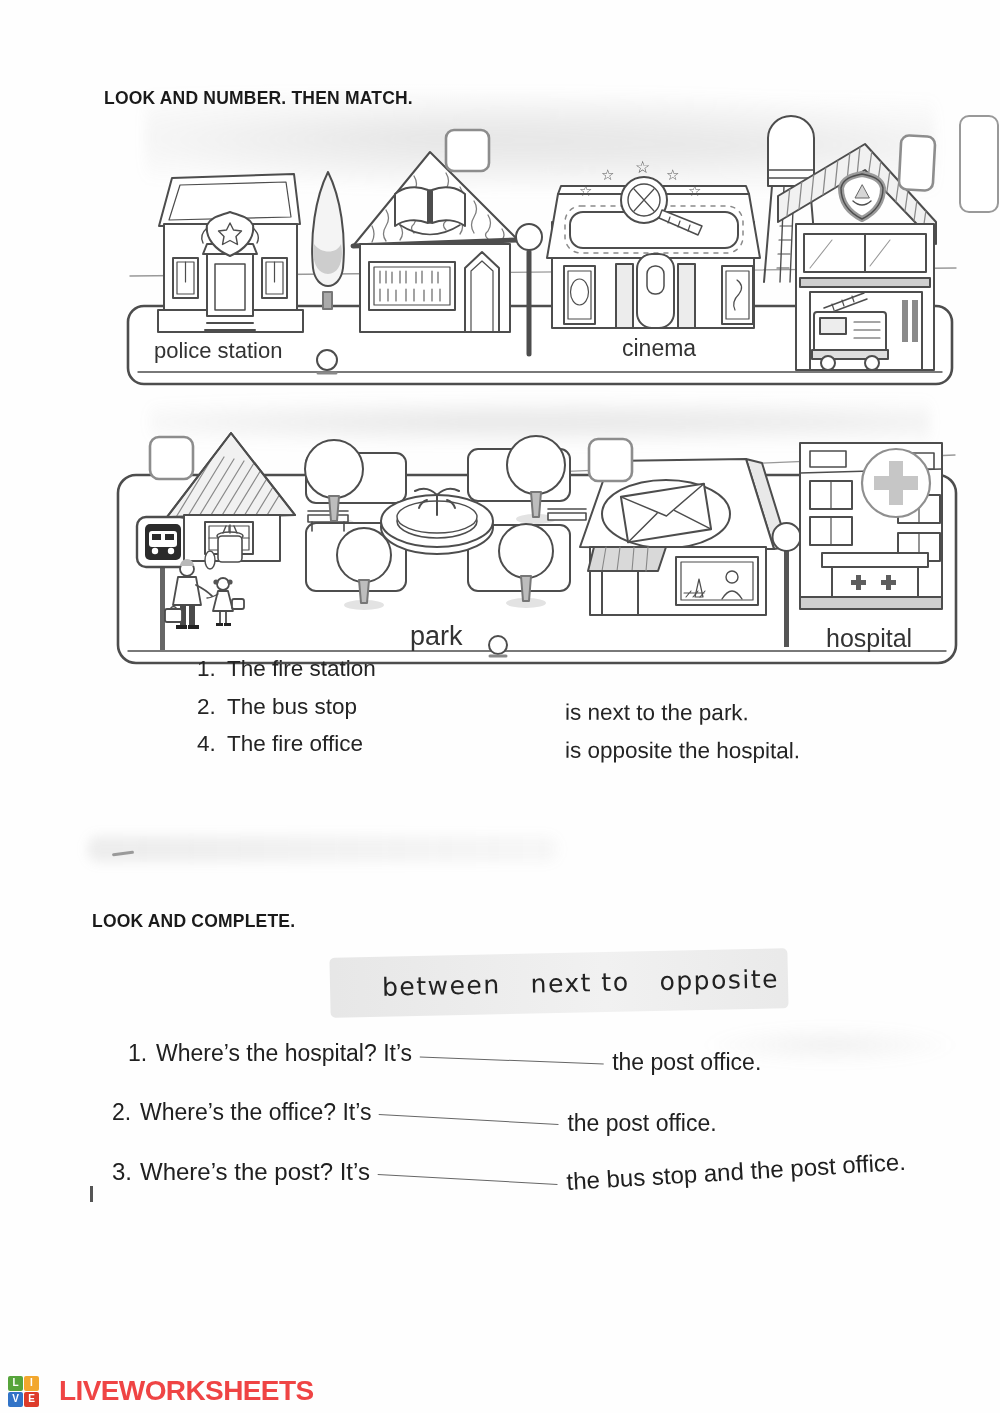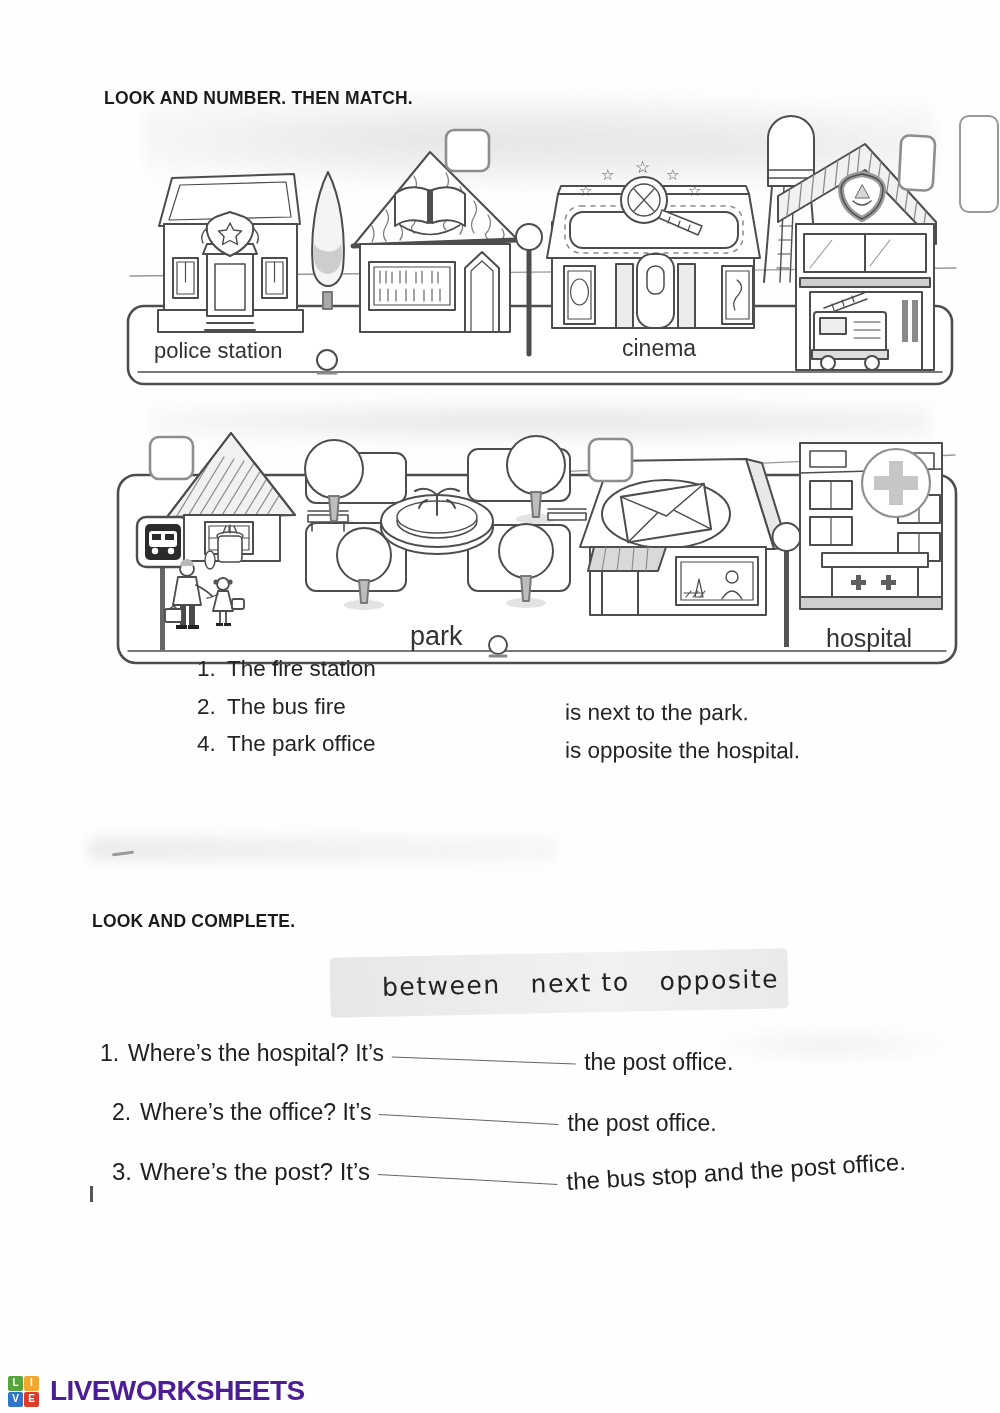--- a/index.html
+++ b/index.html
@@ -45,39 +45,39 @@
   #word-bank{
     position:absolute;left:330px;top:953px;width:458px;height:60px;
     display:flex;align-items:center;padding-left:52px;box-sizing:border-box;gap:30px;
     background:linear-gradient(90deg,rgba(110,110,110,.16),rgba(110,110,110,.09) 60%,rgba(110,110,110,.14));
     border-radius:5px;transform:rotate(-1.2deg);
   }
   #word-bank .word{font-family:"DejaVu Sans",sans-serif;font-size:25px;letter-spacing:1.5px;color:#222;}
 
   
   .q-row{position:absolute;white-space:nowrap;font-size:23px;color:#202020;}
-  #q1{left:100px;top:1040px;}
+  #q1{left:128px;top:1040px;}
   #q2{left:112px;top:1099px;}
   #q3{left:112px;top:1158px;font-size:24px;}
   .q-num{display:inline-block;min-width:28px;}
   .blank{display:inline-block;height:14px;border-bottom:1.7px solid #666;margin:0 8px;}
   #q1 .blank{width:184px;transform:rotate(2.2deg);}
   #q2 .blank{width:180px;transform:rotate(3.2deg);}
   #q3 .blank{width:180px;transform:rotate(3.2deg);}
   .q-after{display:inline-block;}
   #q1 .q-after{transform:translateY(9px);}
   #q2 .q-after{transform:translateY(11px);}
   #q3 .q-after{transform:rotate(-3.4deg) translateY(10px);transform-origin:left center;}
 
   
   #footer-logo{position:absolute;left:8px;top:1375px;display:flex;align-items:center;}
   #logo-grid{display:grid;grid-template-columns:15px 15px;grid-template-rows:15px 15px;gap:1px;}
   .logo-tile{display:flex;align-items:center;justify-content:center;border-radius:2px;
     color:#fff;font-size:10px;font-weight:bold;line-height:1;}
-  #brand-text{font-size:28px;font-weight:bold;color:#4c1d95;letter-spacing:-.6px;margin-left:11px;}
+  #brand-text{font-size:28px;font-weight:bold;color:#ef4444;letter-spacing:-.6px;margin-left:20px;}
 
   svg text{font-family:"Liberation Sans",sans-serif;}
 </style>
 </head>
 <body>
 
 <div class="wash wash1"></div>
 <div class="wash wash2"></div>
 <div class="wash wash3"></div>
 <div class="wash wash4"></div>
@@ -394,22 +394,22 @@
       <rect x="690" y="202" width="142" height="12" fill="#cfcfcf"></rect>
     </g>
   </g>
 
   <text x="300" y="250" font-size="27" fill="#333">park</text>
   <text x="716" y="252" font-size="25" fill="#333">hospital</text>
 </svg>
 
 <div id="match-left" class="match-col">
   <div class="match-row"><span class="match-num">1.</span><span>The fire station</span></div>
-  <div class="match-row"><span class="match-num">2.</span><span>The bus fire</span></div>
-  <div class="match-row"><span class="match-num">4.</span><span>The park office</span></div>
+  <div class="match-row"><span class="match-num">2.</span><span>The bus stop</span></div>
+  <div class="match-row"><span class="match-num">4.</span><span>The fire office</span></div>
 </div>
 <div id="match-right" class="match-col">
   <div class="match-row">is next to the park.</div>
   <div class="match-row">is opposite the hospital.</div>
 </div>
 
 <div id="complete-title" class="heading">LOOK AND COMPLETE.</div>
 
 <div id="word-bank">
   <span class="word">between</span>

